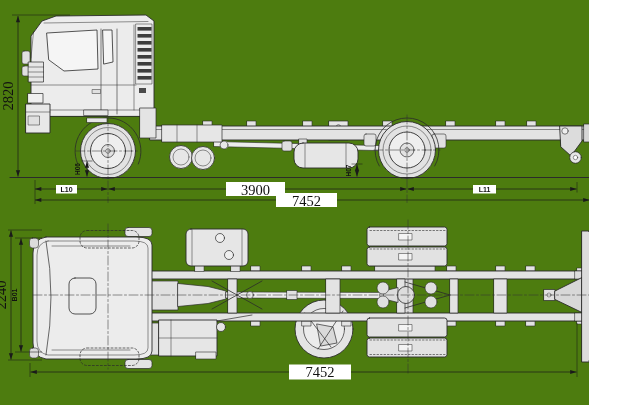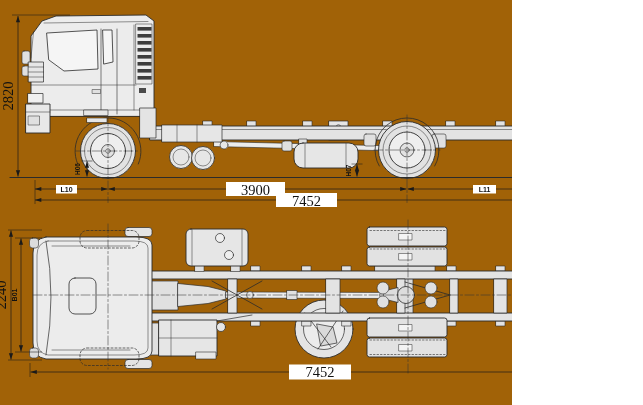--- a/index.html
+++ b/index.html
@@ -1,16 +1,16 @@
 <!DOCTYPE html>
 <html><head>
 <meta charset="utf-8">
 <style>
   html,body{margin:0;padding:0;background:#fff;}
-  .canvas{width:512px;height:405px;background:#a16207;position:relative;overflow:hidden;
+  .canvas{width:589px;height:405px;background:#4d7c0f;position:relative;overflow:hidden;
           font-family:"Liberation Sans",sans-serif;}
   svg{display:block}
   .dim-num{font-family:"Liberation Serif",serif;font-size:14.5px;fill:#111;}
   .dim-code{font-family:"Liberation Sans",sans-serif;font-size:7px;font-weight:bold;fill:#111;}
   .dim-code-sm{font-family:"Liberation Sans",sans-serif;font-size:6.5px;font-weight:bold;fill:#111;}
 </style>
 </head>
 <body>
 
 <div class="canvas">

